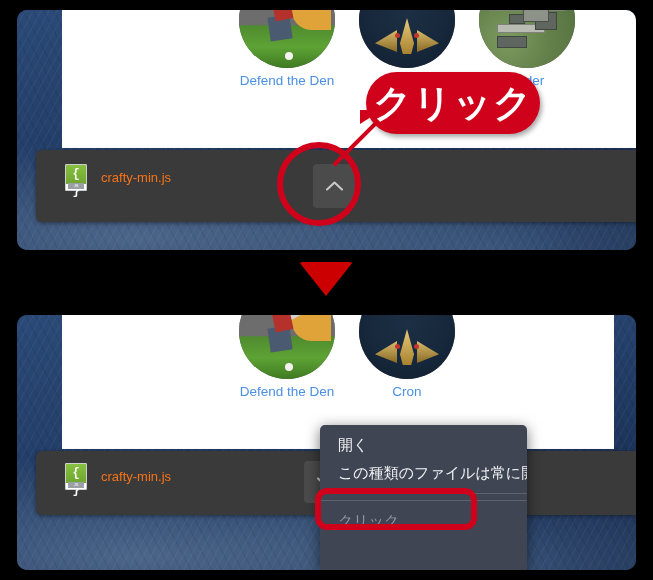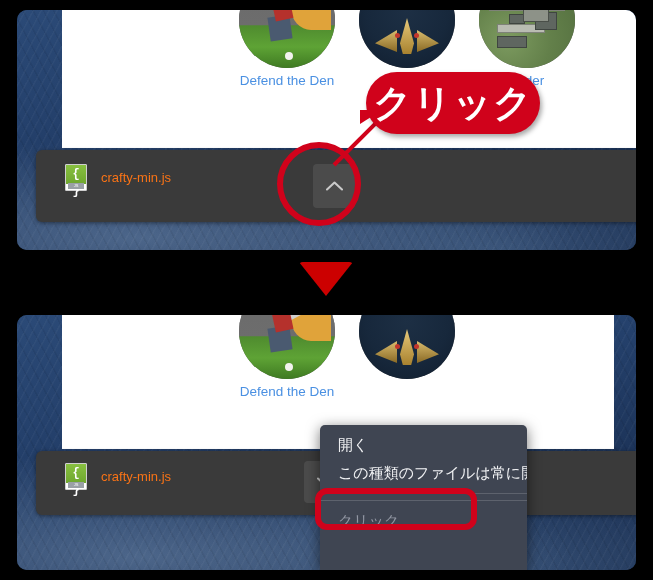--- a/index.html
+++ b/index.html
@@ -416,20 +416,21 @@
           <div class="tile">
             <div class="thumb">
               <div class="art-cron">
                 <div class="wing-l"></div>
                   <div class="wing-r"></div>
                 <div class="ship"></div>
                   <div class="dot-a"></div>
                   <div class="dot-b"></div>
               </div>
             </div>
+            <div class="tile-label">Cron</div>
           </div>
 
 
         </div>
       </div>
 
       <div class="download-bar" style="left:19px; top:136px; right:-8px; height:64px;">
 
         <div class="dl-item" style="left:29px; top:12px;">
           <div class="js-icon">

